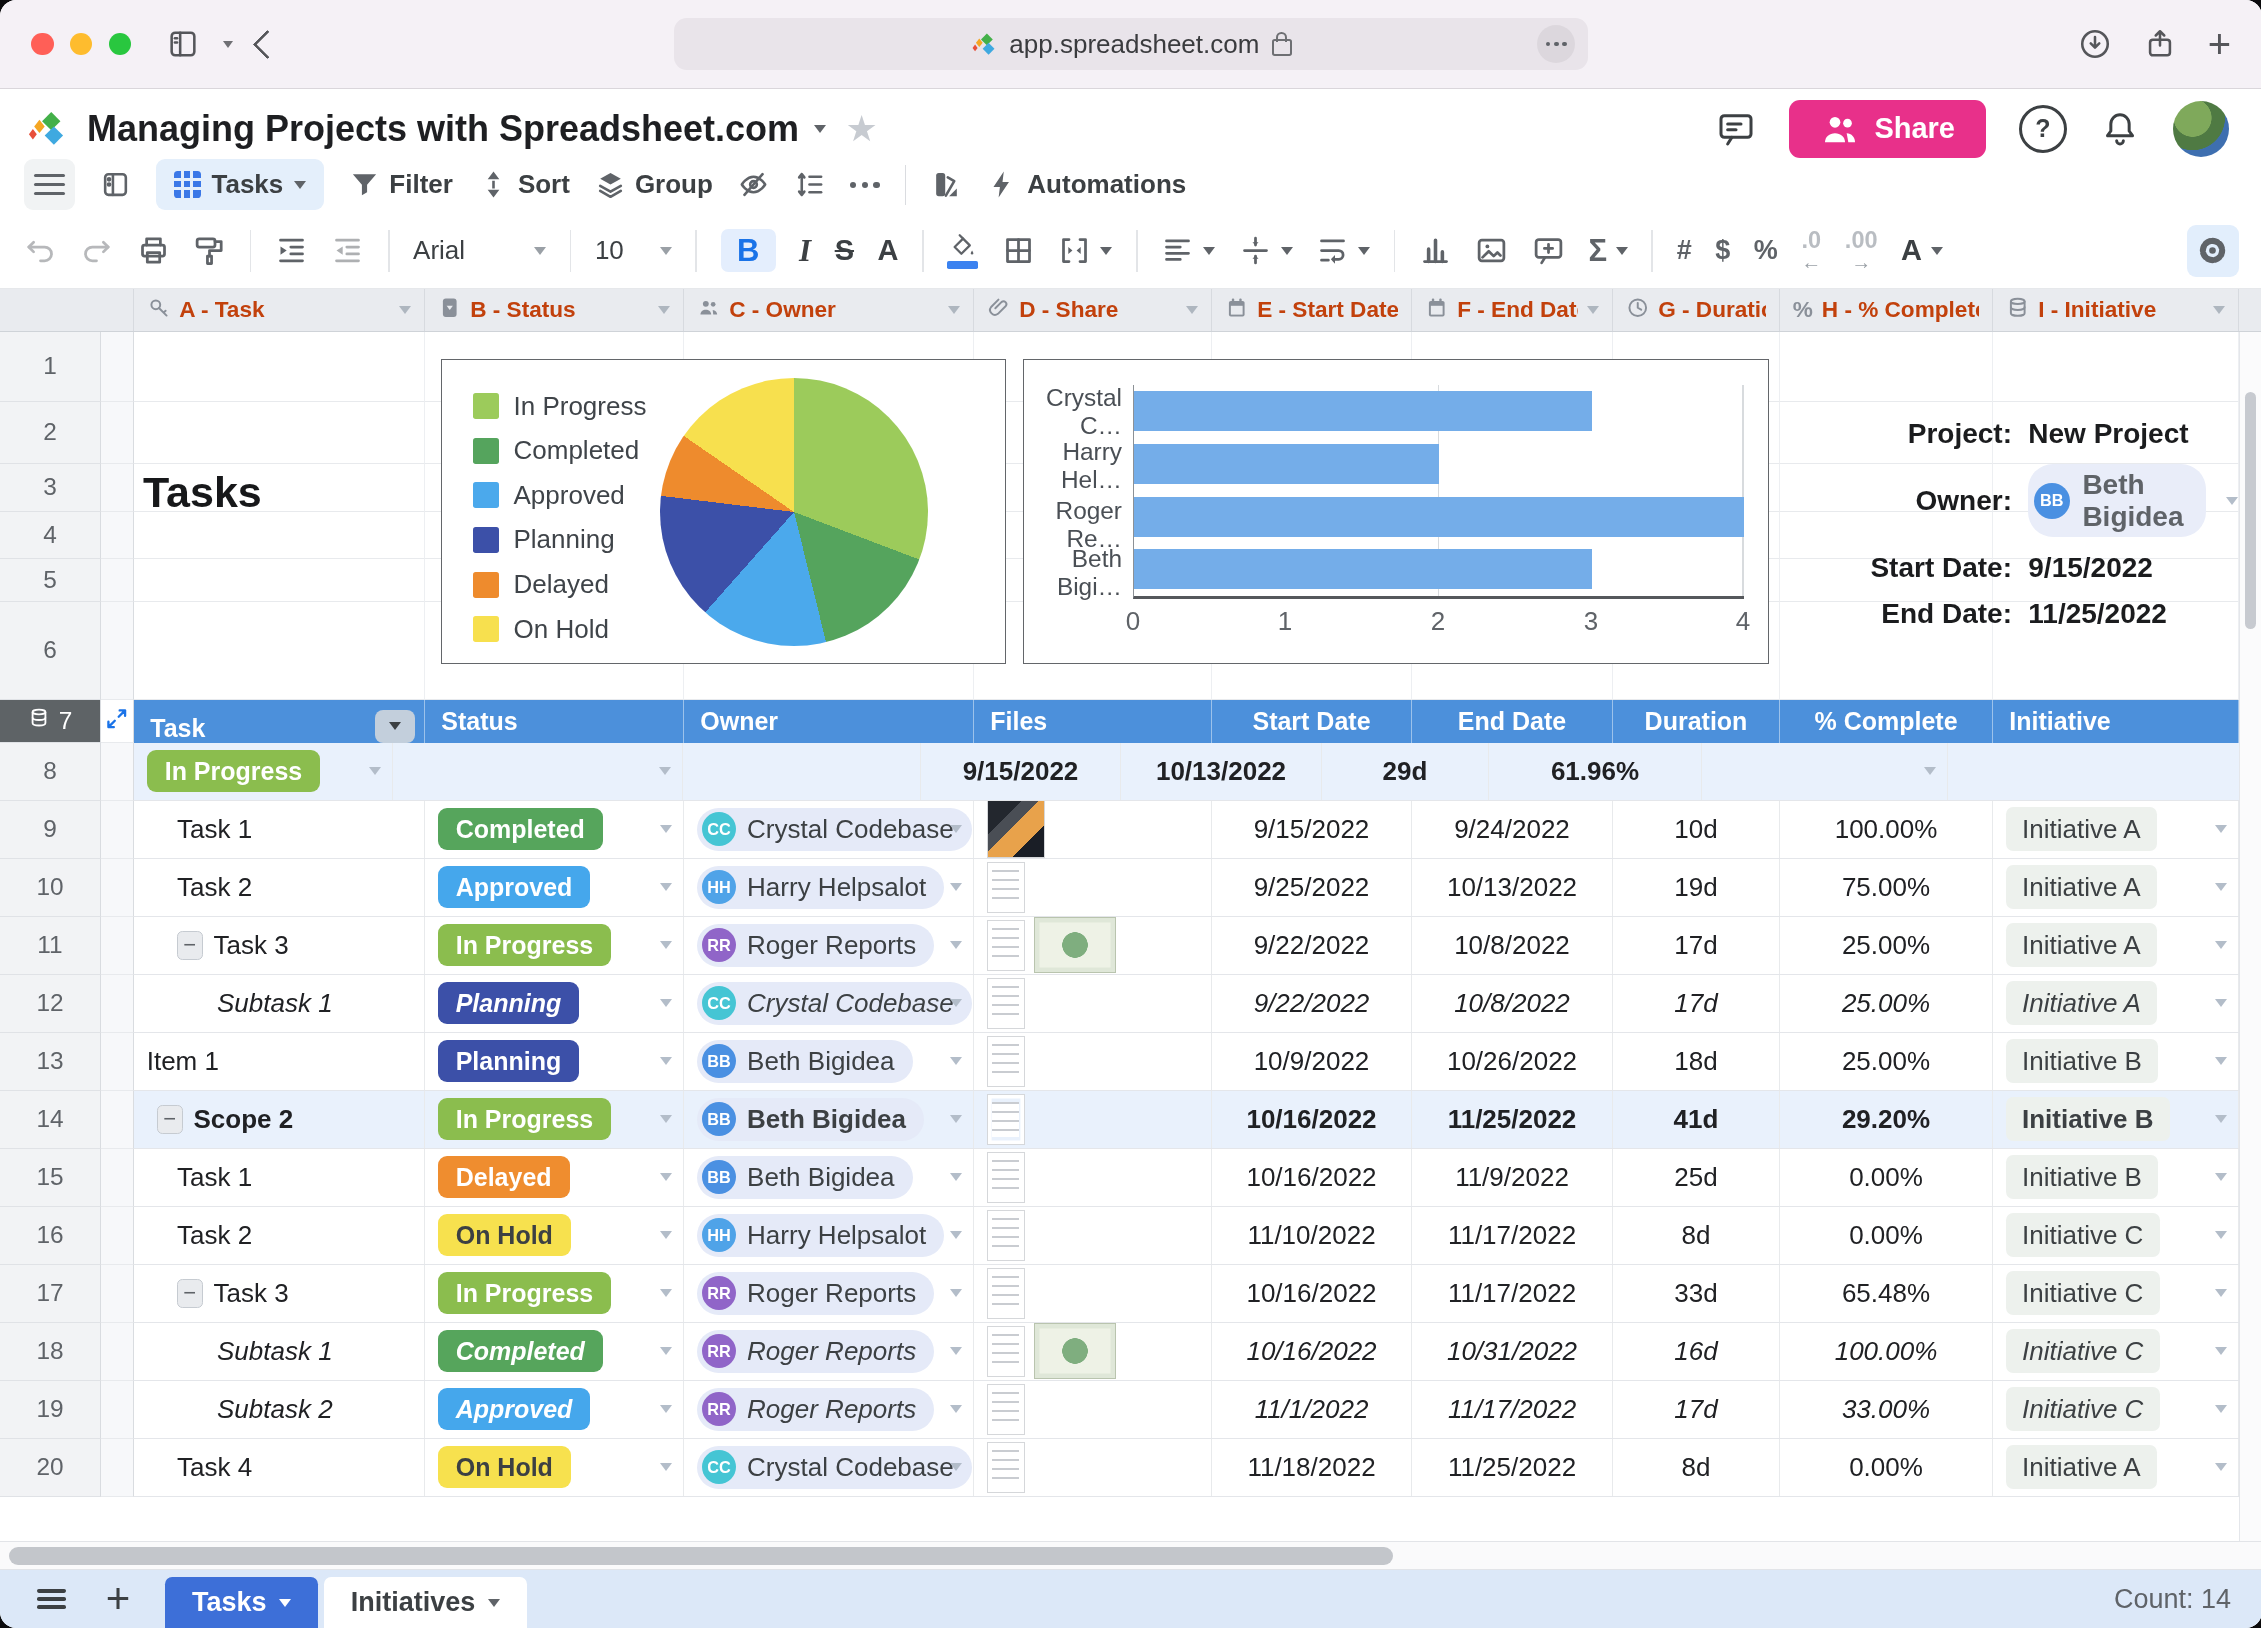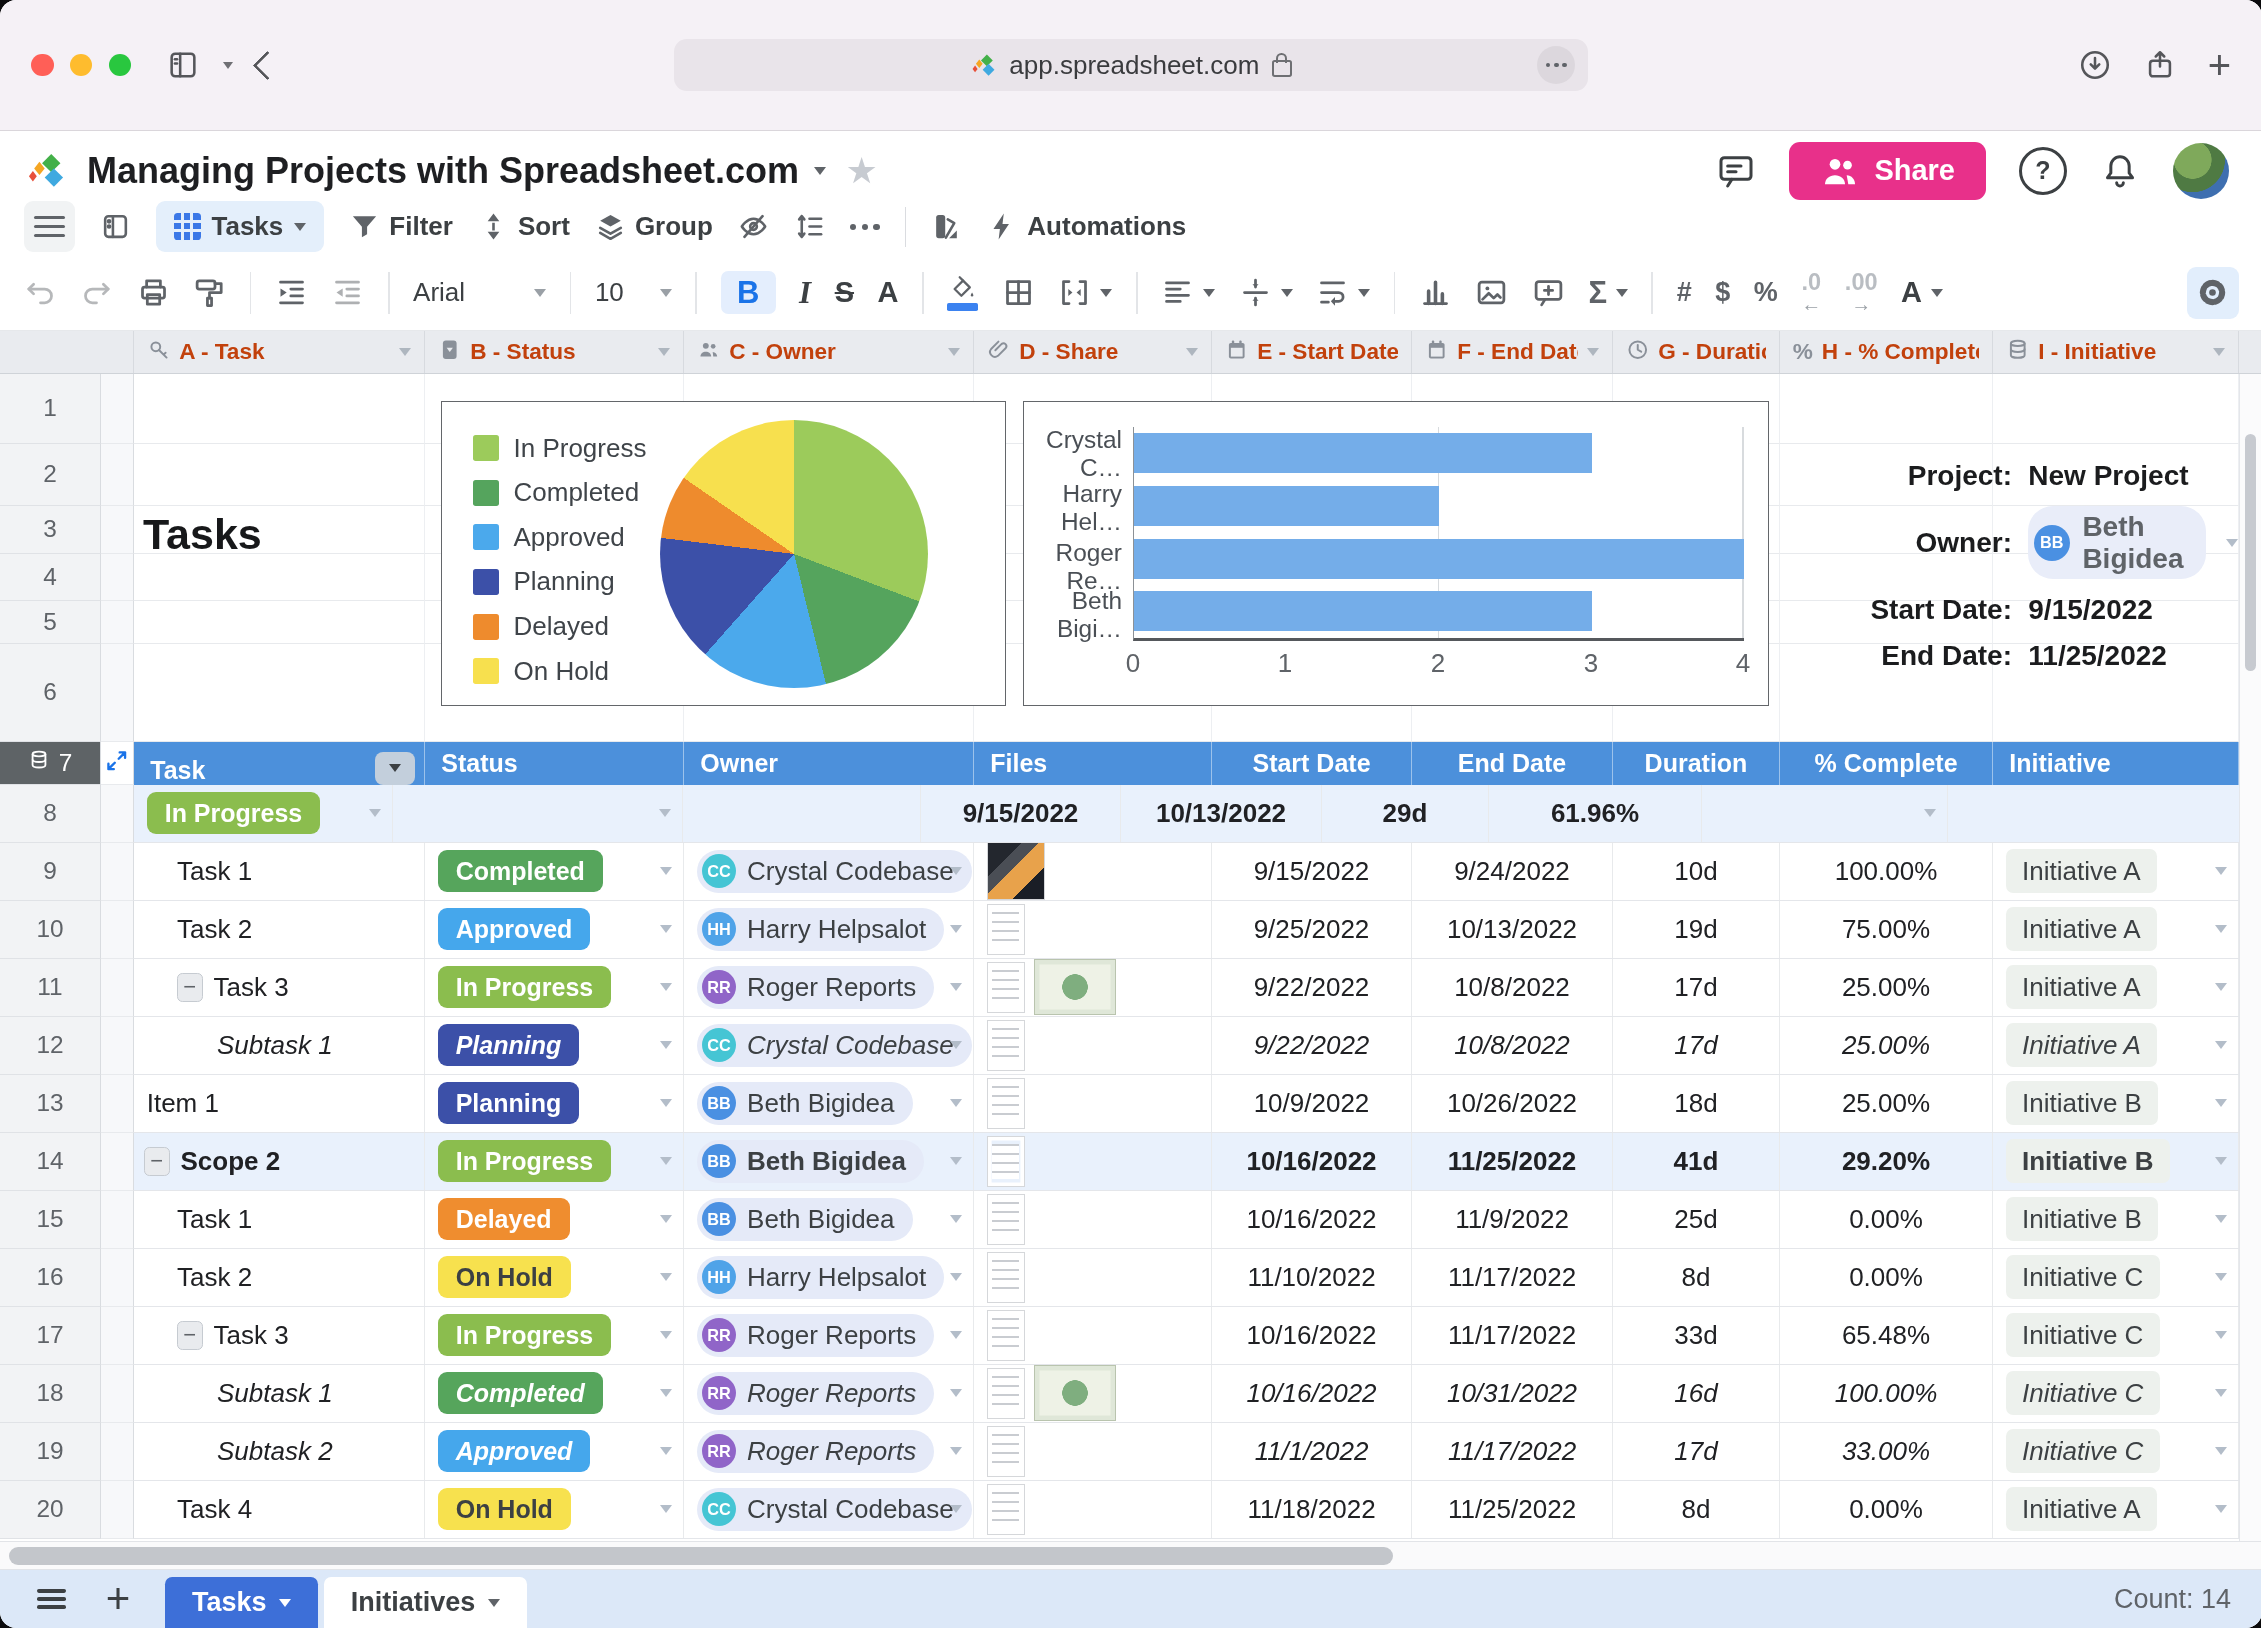--- a/index.html
+++ b/index.html
@@ -1,19 +1,19 @@
 <!DOCTYPE html>
 <html style="font-size:14.5px"><head>
 <meta charset="utf-8">
 <style>
   html{background:#0b0b0d;}
   body{margin:0;font-family:"Liberation Sans",sans-serif;}
   .window{width:2262px;height:1628px;background:#fff;border-radius:16.3px;overflow:hidden;display:flex;flex-direction:column;}
   
-  .chrome{height:131px;background:#F5F1F6;border-bottom:0.9px solid #DAD6DB;display:flex;align-items:center;padding:0 31px;box-sizing:border-box;position:relative;flex:0 0 auto;}
+  .chrome{height:89px;background:#F5F1F6;border-bottom:0.9px solid #DAD6DB;display:flex;align-items:center;padding:0 31px;box-sizing:border-box;position:relative;flex:0 0 auto;}
   .tl{width:22.6px;height:22.6px;border-radius:50%;margin-right:16.3px;}
   .tl.red{background:#FF5F57}.tl.yel{background:#FEBC2E}.tl.grn{background:#29C73F}
   .chrome .svgi{width:34px;height:34px;stroke:#55565A;fill:none;stroke-width:1.8;stroke-linecap:round;stroke-linejoin:round;}
   .chrome-group{display:flex;align-items:center;gap:23.5px;margin-left:18px;}
   .vee{width:0;height:0;border-left:7.2px solid transparent;border-right:7.2px solid transparent;border-top:9px solid #6F7074;}
   .back{width:18px;height:18px;border-left:3.6px solid #55565A;border-bottom:3.6px solid #55565A;transform:rotate(45deg);border-radius:1.8px;}
   .url-pill{position:absolute;left:50%;top:50%;transform:translate(-50%,-50%);width:914px;height:52px;background:#E9E4EA;border-radius:12.7px;display:flex;align-items:center;justify-content:center;gap:12.7px;font-size:26px;color:#3A3B3E;}
   .lock{width:16.3px;height:12.7px;border:2.7px solid #6E6F73;border-radius:2.7px;position:relative;margin-top:7.2px;}
   .lock::before{content:"";position:absolute;left:1.8px;top:-9px;width:7.2px;height:8.1px;border:2.7px solid #6E6F73;border-bottom:none;border-radius:5.4px 5.4px 0 0;}
   .dots-circle{position:absolute;right:12.7px;top:50%;transform:translateY(-50%);width:38px;height:38px;border-radius:50%;background:#DCD7DD;display:flex;align-items:center;justify-content:center;gap:3.6px;}
@@ -926,21 +926,21 @@
             </div>
             <div class="cell c" style="width: 213px;">
               <span>25.00%</span>
             </div>
             <div class="cell" style="width: 246px;">
               <span class="init-pill">Initiative B</span>
               <span class="caret sm"></span>
             </div>
           </div>
           <div class="data-row hl" style="font-weight: 700;">
-            <div class="cell" style="width: 291px; padding-left: 10px;">
+            <div class="cell" style="width: 291px; padding-left: 23px;">
               <span class="collapse-box"></span>
               <span>Scope 2</span>
             </div>
             <div class="cell" style="width: 259px;">
               <span class="status-pill" style="background: rgb(139, 189, 78); color: rgb(255, 255, 255);">In Progress</span>
               <span class="caret sm"></span>
             </div>
             <div class="cell" style="width: 290px;">
               <span class="owner-pill">
                 <span class="avatar-ini" style="background: rgb(74, 144, 226);">BB</span>

